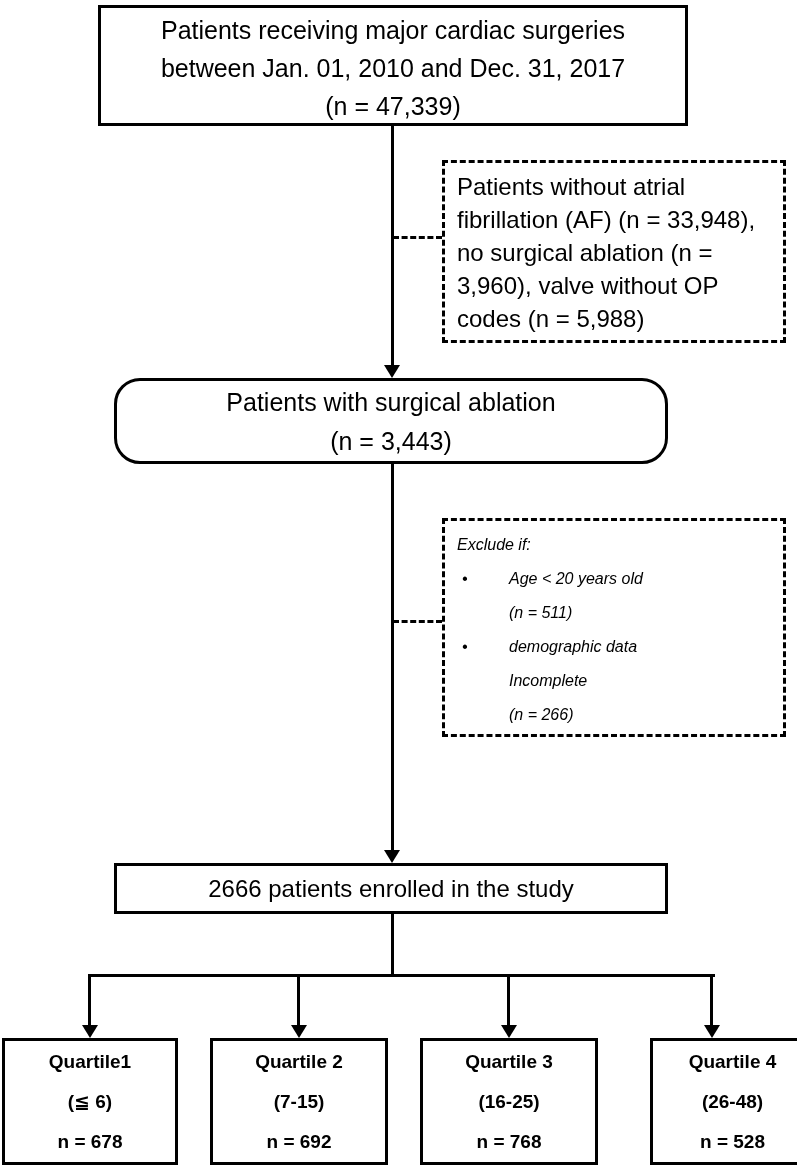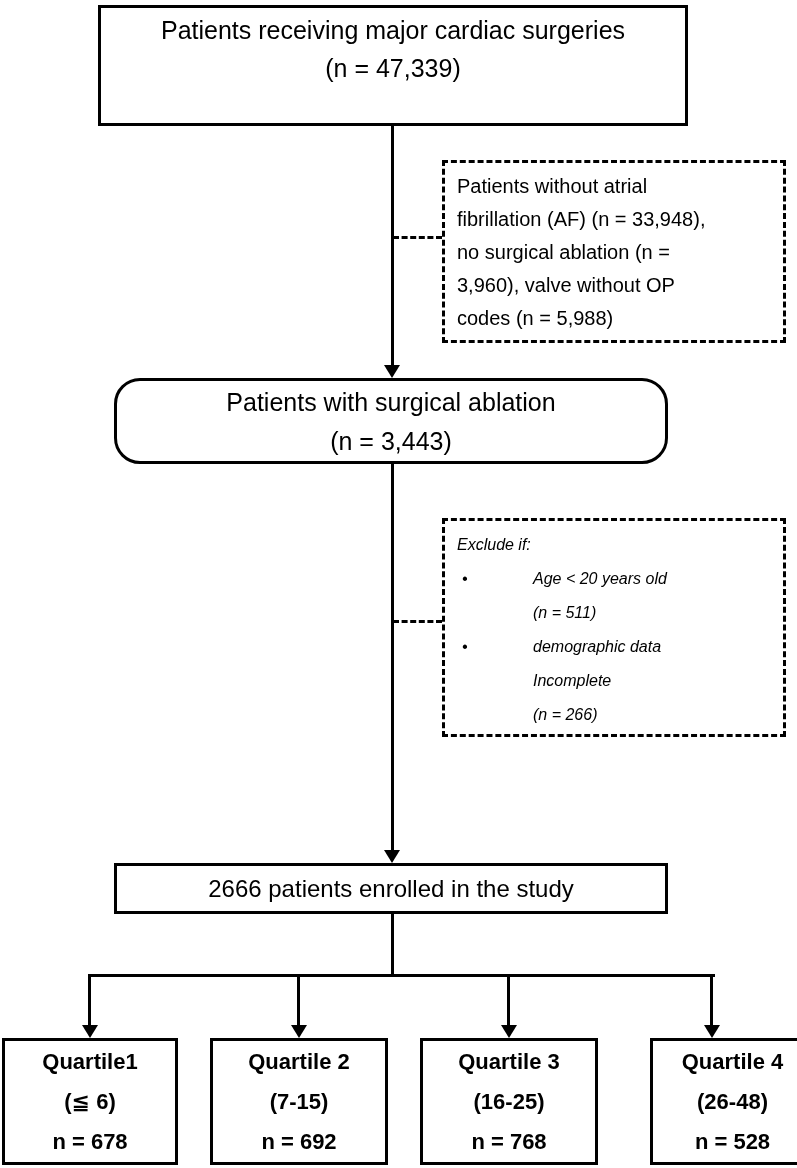--- a/index.html
+++ b/index.html
@@ -36,40 +36,40 @@
     border-right: 8px solid transparent;
     border-top: 13px solid #000;
   }
 
   
   #box-top { left: 98px; top: 5px; width: 590px; height: 121px;
              font-size: 25px; line-height: 38px; padding-top: 3px; }
 
   
   #dash-box-1 { left: 442px; top: 160px; width: 344px; height: 183px;
-                font-size: 20px; line-height: 33px; padding: 7px 8px 7px 12px; }
+                font-size: 24px; line-height: 33px; padding: 7px 8px 7px 12px; }
 
   
   #box-ablation { left: 114px; top: 378px; width: 554px; height: 86px;
                   font-size: 25px; line-height: 39px; padding-top: 2px; border-radius: 26px; }
 
   
   #dash-box-2 { left: 442px; top: 518px; width: 344px; height: 219px;
                 font-size: 16px; line-height: 34px; padding: 7px 8px 7px 12px; font-style: italic; }
   .bullet-row { display: flex; }
   .bullet-mark { width: 52px; flex: 0 0 52px; padding-left: 5px; }
-  .bullet-text { flex: 1; margin-left: 24px; }
+  .bullet-text { flex: 1; }
 
   
   #box-enrolled { left: 114px; top: 863px; width: 554px; height: 51px;
                   font-size: 24px; line-height: 45px; }
 
   
   .qbox { top: 1038px; height: 127px; font-weight: bold;
-          font-size: 22px; line-height: 40px; padding-top: 1px; }
+          font-size: 19px; line-height: 40px; padding-top: 1px; }
   #qbox-1 { left: 2px;   width: 176px; }
   #qbox-2 { left: 210px; width: 178px; }
   #qbox-3 { left: 420px; width: 178px; }
   #qbox-4 { left: 630px; width: 165px; margin-left: 20px; }
 
   
   #conn-1      { left: 391px; top: 126px; height: 240px; }
   #arrow-1     { left: 384px; top: 365px; }
   #dash-conn-1 { left: 393px; top: 236px; width: 49px; }
 
@@ -89,20 +89,21 @@
   #arrow-q3 { left: 501px; top: 1025px; }
   #arrow-q4 { left: 704px; top: 1025px; }
 </style>
 </head>
 <body>
 
 <div class="canvas">
 
   <div class="box" id="box-top">
     <div>Patients receiving major cardiac surgeries</div>
+    <div>between Jan. 01, 2010 and Dec. 31, 2017</div>
     <div>(n = 47,339)</div>
   </div>
 
   <div class="vline" id="conn-1"></div>
   <div class="hdash" id="dash-conn-1"></div>
   <div class="arrow-down" id="arrow-1"></div>
 
   <div class="box-dashed" id="dash-box-1">
     <div>Patients without atrial</div>
     <div>fibrillation (AF) (n = 33,948),</div>

